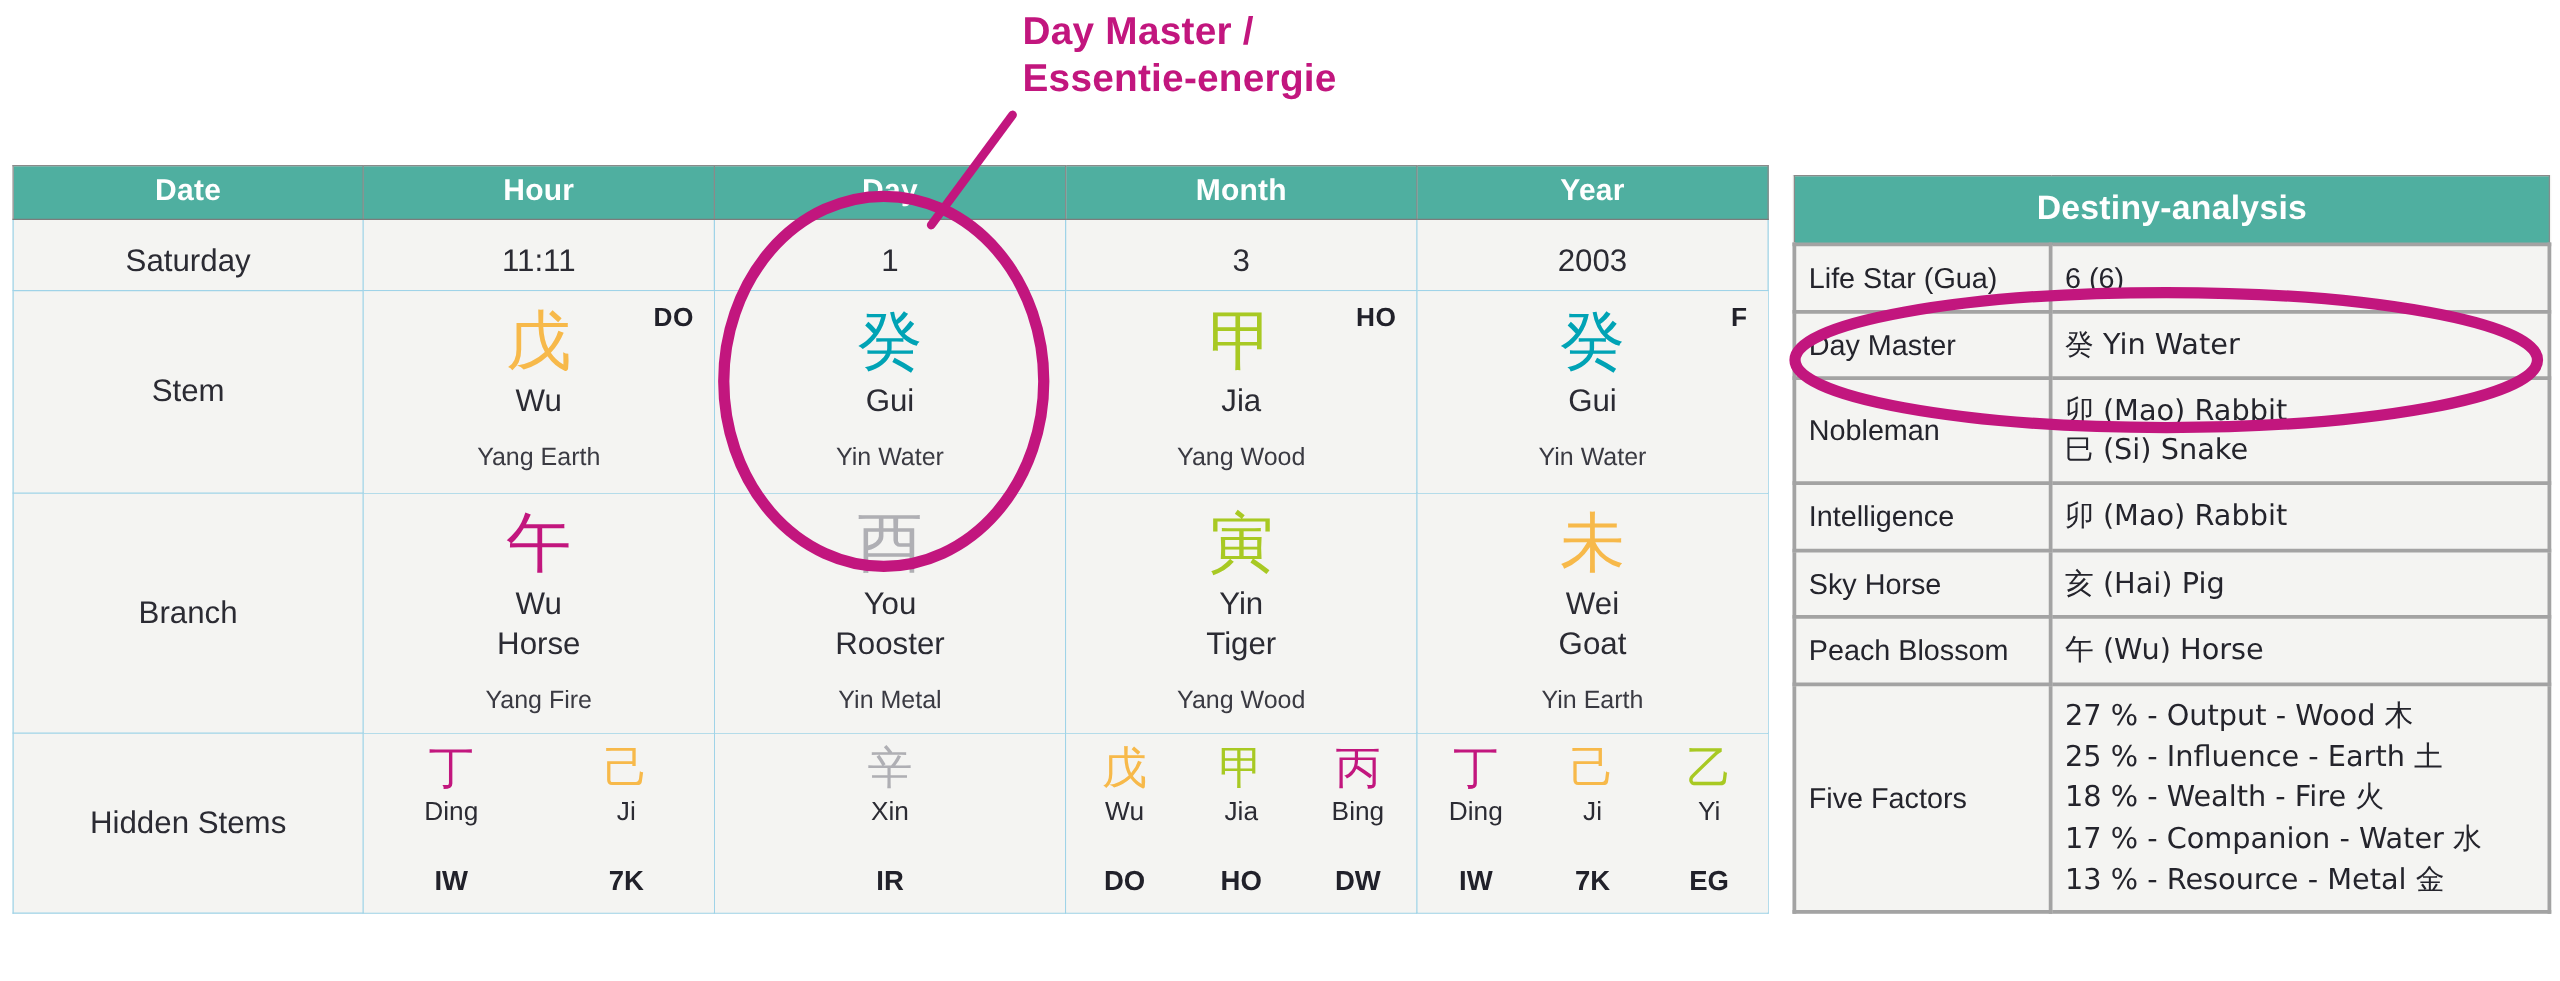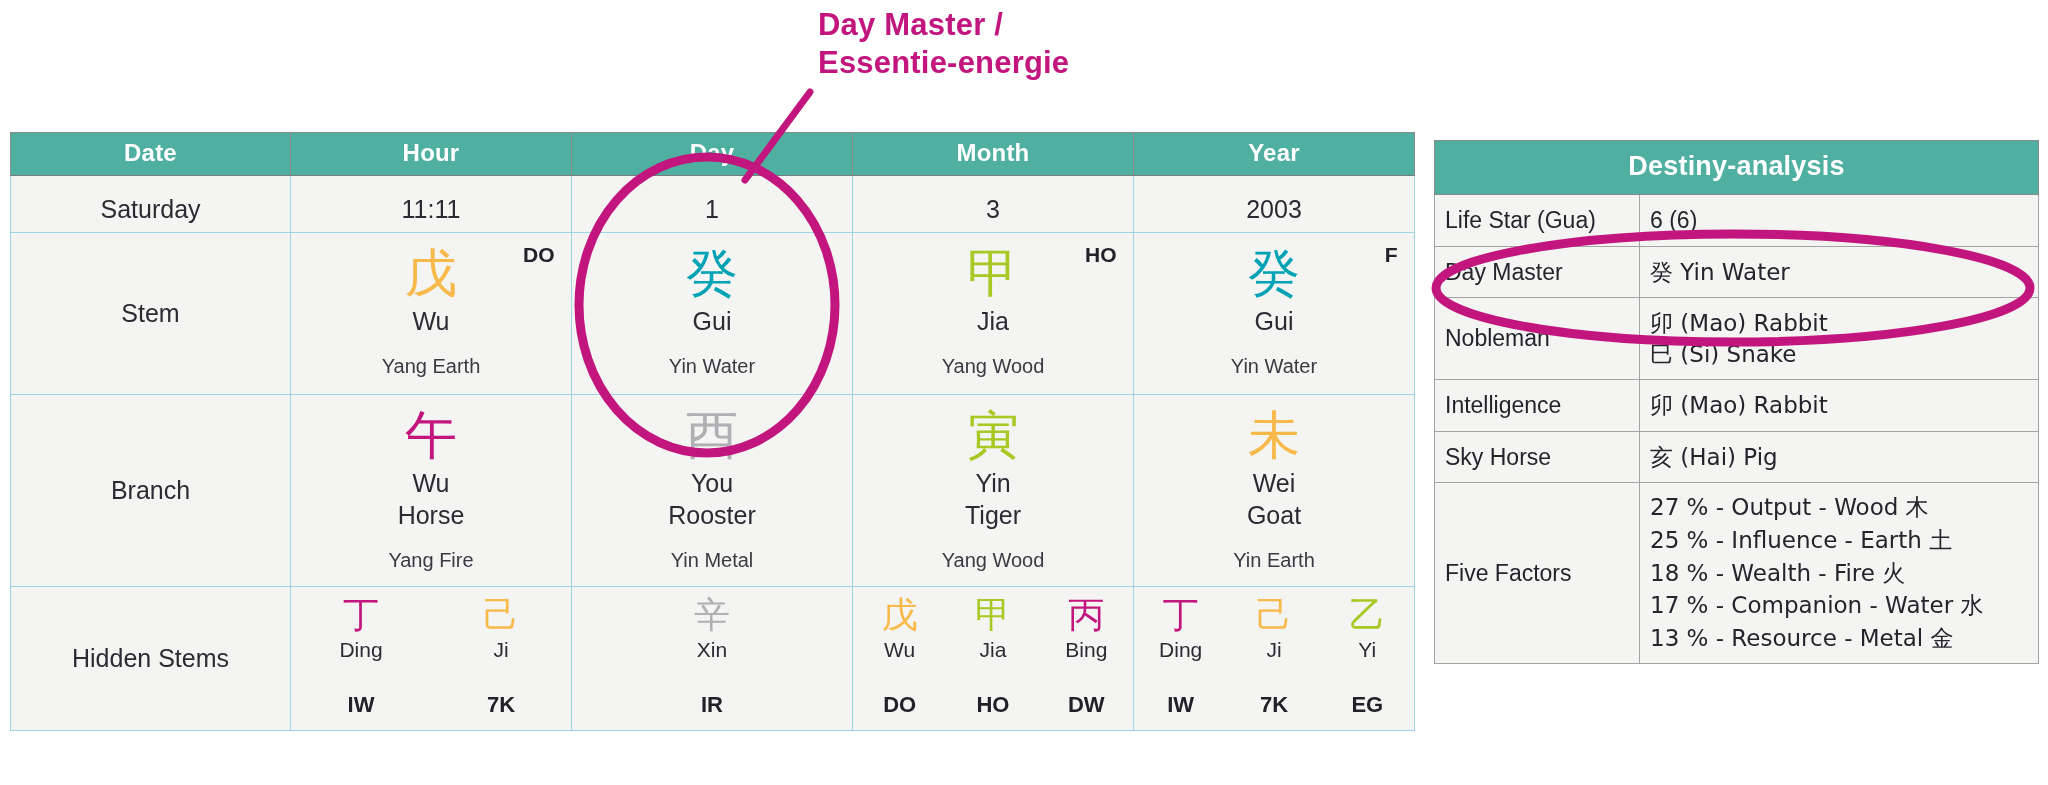--- a/index.html
+++ b/index.html
@@ -158,21 +158,21 @@
     background: #4FAFA0;
     color: #ffffff;
     font-size: 27px;
     font-weight: bold;
     text-align: center;
     padding: 10px 0 12px 0;
     border: 1px solid #8a8a8a;
     letter-spacing: .2px;
   }
   #destiny-table td {
-    border: 1px solid #a3a3a3;
+    border: 3px solid #a3a3a3;
     font-size: 23px;
     color: #24242c;
     padding: 10px 12px 10px 10px;
     vertical-align: middle;
     background: #F4F4F2;
     line-height: 1.33;
   }
   #destiny-table td.key { white-space: nowrap; }
   #destiny-table td.val { white-space: pre-line; }
   #destiny-table td.ff-key { vertical-align: middle; }
@@ -382,20 +382,24 @@
     </tr>
     <tr>
       <td class="key">Intelligence</td>
       <td class="val cjk">卯 (Mao) Rabbit</td>
     </tr>
     <tr>
       <td class="key">Sky Horse</td>
       <td class="val cjk">亥 (Hai) Pig</td>
     </tr>
     <tr>
+      <td class="key">Peach Blossom</td>
+      <td class="val cjk">午 (Wu) Horse</td>
+    </tr>
+    <tr>
       <td class="key ff-key">Five Factors</td>
       <td class="val ff-val cjk">27 % - Output - Wood 木
 25 % - Influence - Earth 土
 18 % - Wealth - Fire 火
 17 % - Companion - Water 水
 13 % - Resource - Metal 金</td>
     </tr>
   </tbody>
 </table>
 

